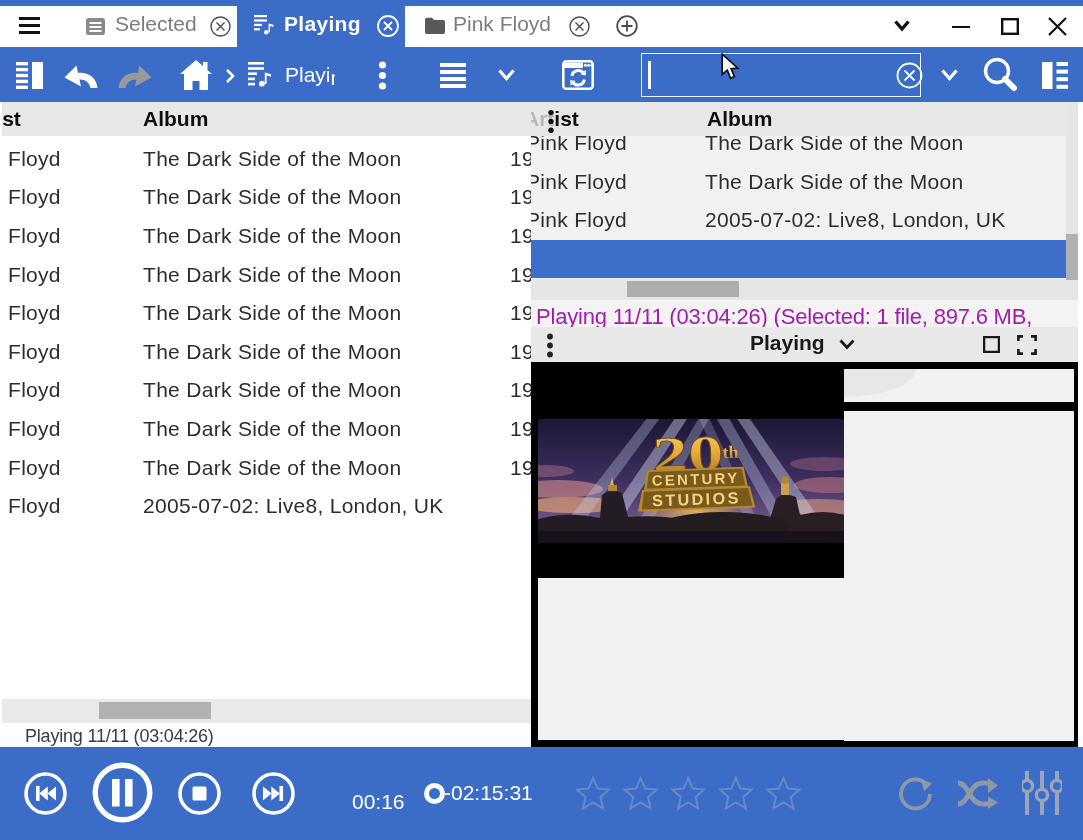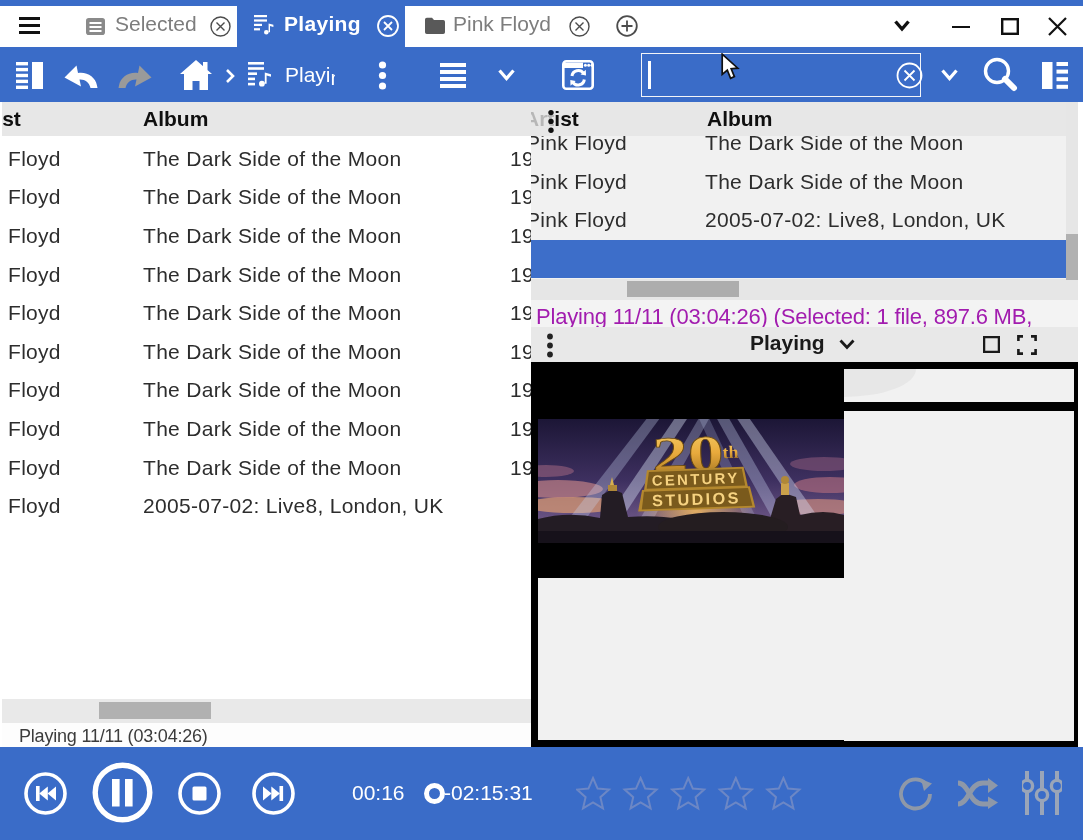--- a/index.html
+++ b/index.html
@@ -242,21 +242,21 @@
           <span style="position:absolute; left:141px;">2005-07-02: Live8, London, UK</span>
           <span style="position:absolute; left:508px;"></span>
         </div>
       </div>
 
     <div class="abs" style="left:0; top:597px; width:529px; height:23.5px; background:#e9e9e9;">
       <div style="position:absolute; left:97px; top:3px; width:112px; height:17px; background:#b1b1b1;"></div>
     </div>
 
     <div class="abs" style="left:0; top:620.5px; width:529px; height:24.5px; background:#fdfdfd; font-size:18px; letter-spacing:-0.2px; color:#3c3c3c;">
-      <span style="position:absolute; left:17px; top:3px;">Playing 11/11 (03:04:26)</span>
+      <span style="position:absolute; left:23px; top:3px;">Playing 11/11 (03:04:26)</span>
     </div>
   </div>
 
   <div class="abs" id="rpanel">
     <div id="rrows" class="abs" style="left:0; top:0; width:537px; height:197px; overflow:hidden;">
         <div class="rrow rowtext" style="top:22.0px; background:#f1f1f1;">
           <span style="position:absolute; left:-5px;">Pink Floyd</span>
           <span style="position:absolute; left:174px;">The Dark Side of the Moon</span>
         </div>
         <div class="rrow rowtext" style="top:60.6px; background:#f1f1f1;">
@@ -394,21 +394,21 @@
 <svg class="abs" style="left:178px; top:772px;" width="43" height="43" viewBox="0 0 43 43">
   <circle cx="21.5" cy="21.5" r="19.5" fill="none" stroke="#fff" stroke-width="3.6"></circle>
   <rect x="14.5" y="14.5" width="14" height="14" rx="1.5" fill="#fff"></rect>
 </svg>
 <svg class="abs" style="left:252px; top:772px;" width="43" height="43" viewBox="0 0 43 43">
   <circle cx="21.5" cy="21.5" r="19.5" fill="none" stroke="#fff" stroke-width="3.6"></circle>
   <path d="M11 14.5 L19.6 21.5 L11 28.5 Z" fill="#fff"></path>
   <path d="M19.3 14.5 L27.9 21.5 L19.3 28.5 Z" fill="#fff"></path>
   <rect x="27.5" y="14" width="3.6" height="15" fill="#fff"></rect>
 </svg>
-<span class="ctime" style="left:352px;">00:16</span>
+<span class="ctime" style="left:352px;margin-top:9px;">00:16</span>
 <svg class="abs" style="left:424px; top:783px;" width="21" height="21" viewBox="0 0 21 21">
   <circle cx="10.5" cy="10.5" r="8" fill="none" stroke="#fff" stroke-width="5"></circle>
 </svg>
 <span class="ctime" style="left:444px;">-02:15:31</span>
 
 <svg class="abs" style="left:576px; top:776px;" width="226" height="36" viewBox="0 0 226 36">
   <g fill="none" stroke="#6c87c5" stroke-width="2">
     <path id="star" d="M17 2 L21.6 12.6 L33 13.6 L24.4 21.2 L27 32.4 L17 26.4 L7 32.4 L9.6 21.2 L1 13.6 L12.4 12.6 Z"></path>
     <use href="#star" x="47.6"></use>
     <use href="#star" x="95.2"></use>

